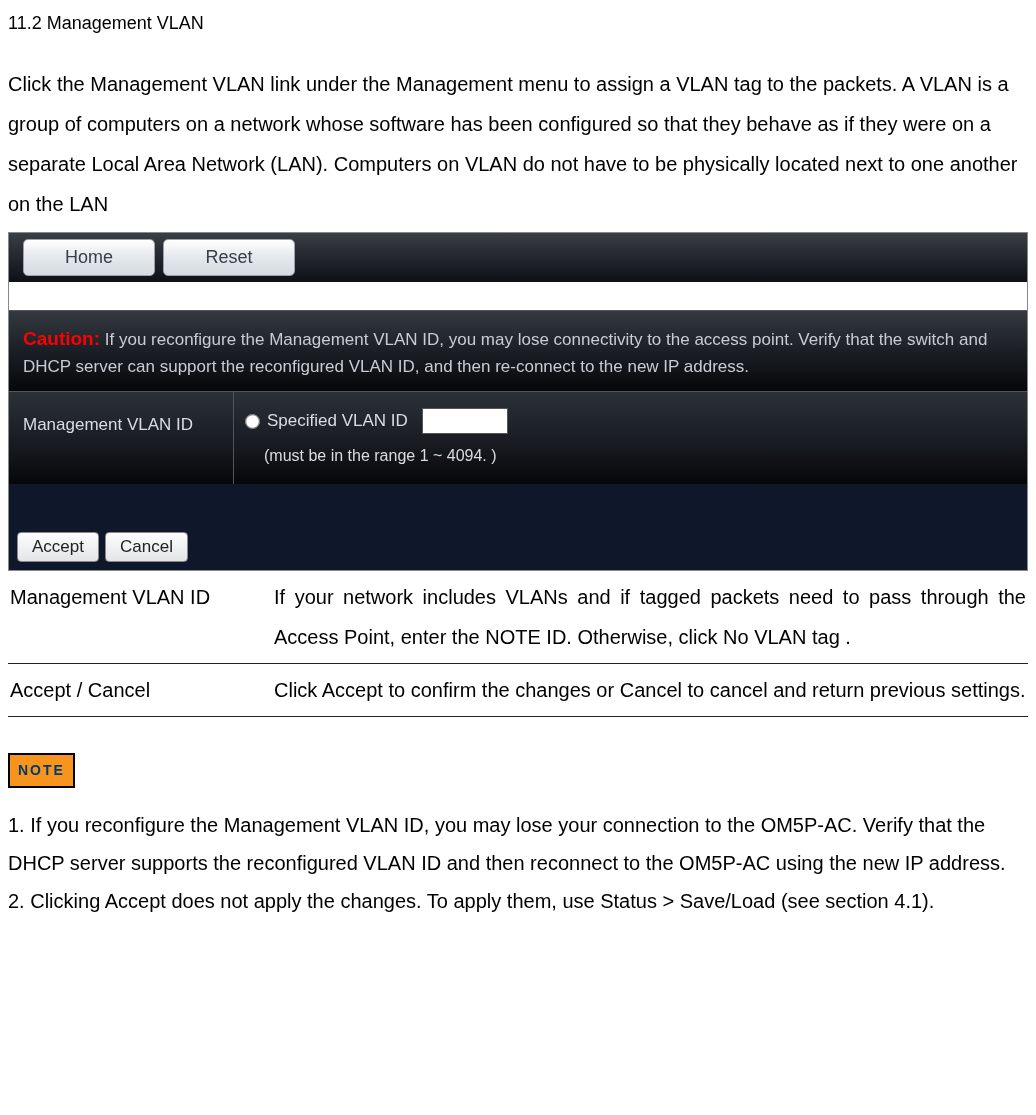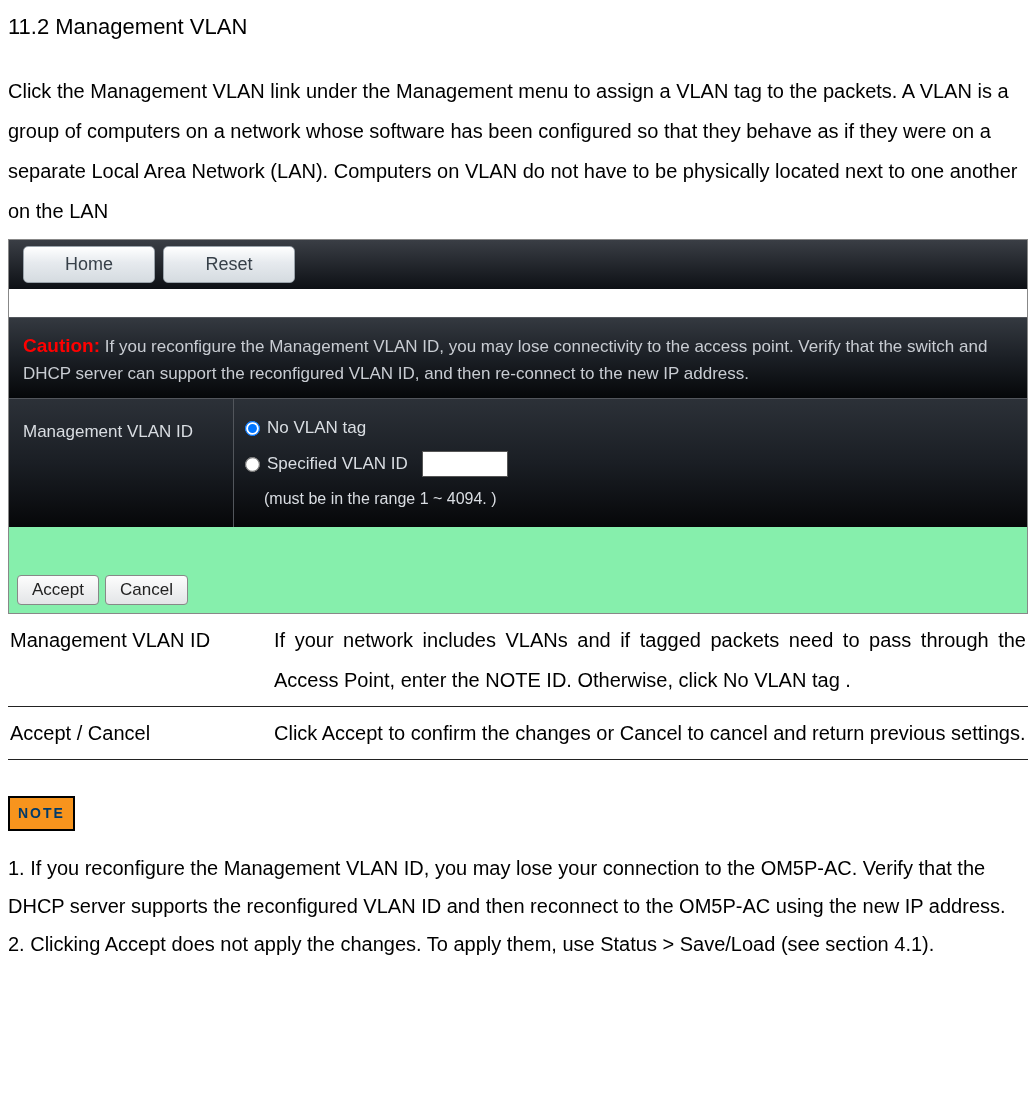--- a/index.html
+++ b/index.html
@@ -6,21 +6,21 @@
     font-family: Arial, Helvetica, sans-serif;
     font-size: 20px;
     line-height: 1.75;
     margin: 0;
     padding: 8px;
     color: #000;
     width: 1036px;
     box-sizing: border-box;
   }
   .section-title {
-    font-size: 22px;
+    font-size: 18px;
     font-weight: normal;
     margin: 0 0 24px 0;
   }
   .intro {
     font-size: 20px;
     margin: 0 0 8px 0;
     line-height: 2.0;
   }
   .screenshot-box {
     border: 1px solid #888;
@@ -109,21 +109,21 @@
     border: 1px solid #555;
     background: #fff;
     margin-left: 6px;
     vertical-align: middle;
   }
   .range-hint {
     margin-left: 18px;
     font-size: 16px;
   }
   .bottom-btn-row {
-    background: #86efac;
+    background: #0f172a;
     padding: 48px 8px 8px 8px;
     display: flex;
     gap: 6px;
   }
   .std-btn {
     background: linear-gradient(to bottom, #fdfdfd 0%, #e3e5e7 100%);
     border: 1px solid #888;
     border-radius: 4px;
     font-size: 17px;
     padding: 4px 14px;
@@ -185,24 +185,20 @@
     </div>
   </div>
 
   <div class="caution-block">
     <span class="caution-label">Caution:</span><span> If you reconfigure the Management VLAN ID, you may lose connectivity to the access point. Verify that the switch and DHCP server can support the reconfigured VLAN ID, and then re-connect to the new IP address.</span>
   </div>
 
   <div class="vlan-row">
     <div class="vlan-label-cell">Management VLAN ID</div>
     <div class="vlan-opts-cell">
-      <div class="radio-line">
-        <input type="radio" name="vlan" checked="" style="">
-        <span>No VLAN tag</span>
-      </div>
       <div class="radio-line">
         <input type="radio" name="vlan" style="">
         <span>Specified VLAN ID</span>
         <input type="text" class="vlan-input" value="" style="">
       </div>
       <div class="range-hint">(must be in the range 1 ~ 4094. )</div>
     </div>
   </div>
 
   <div class="bottom-btn-row">

